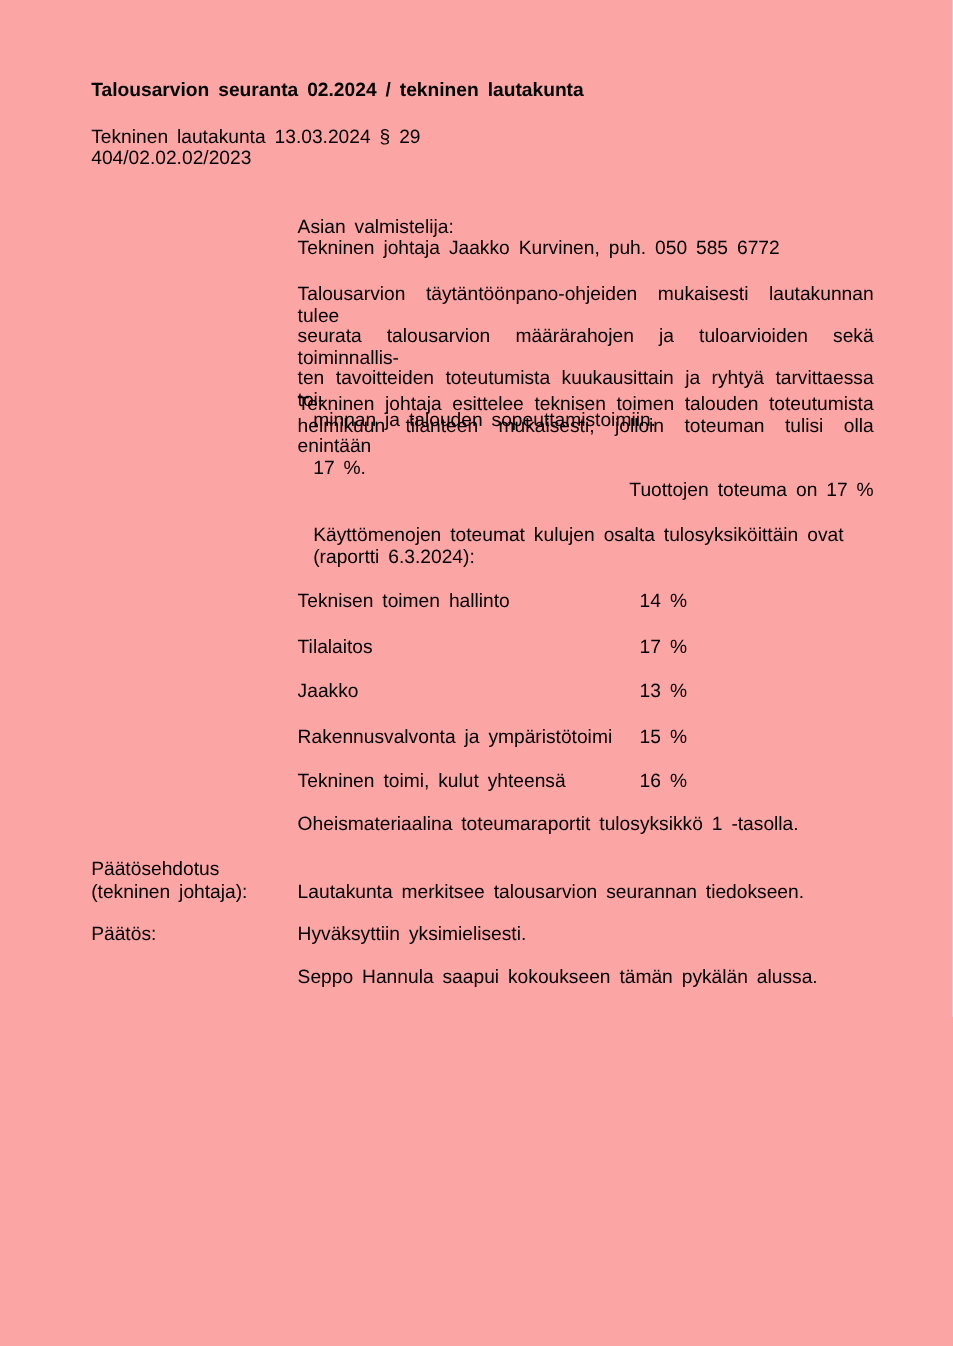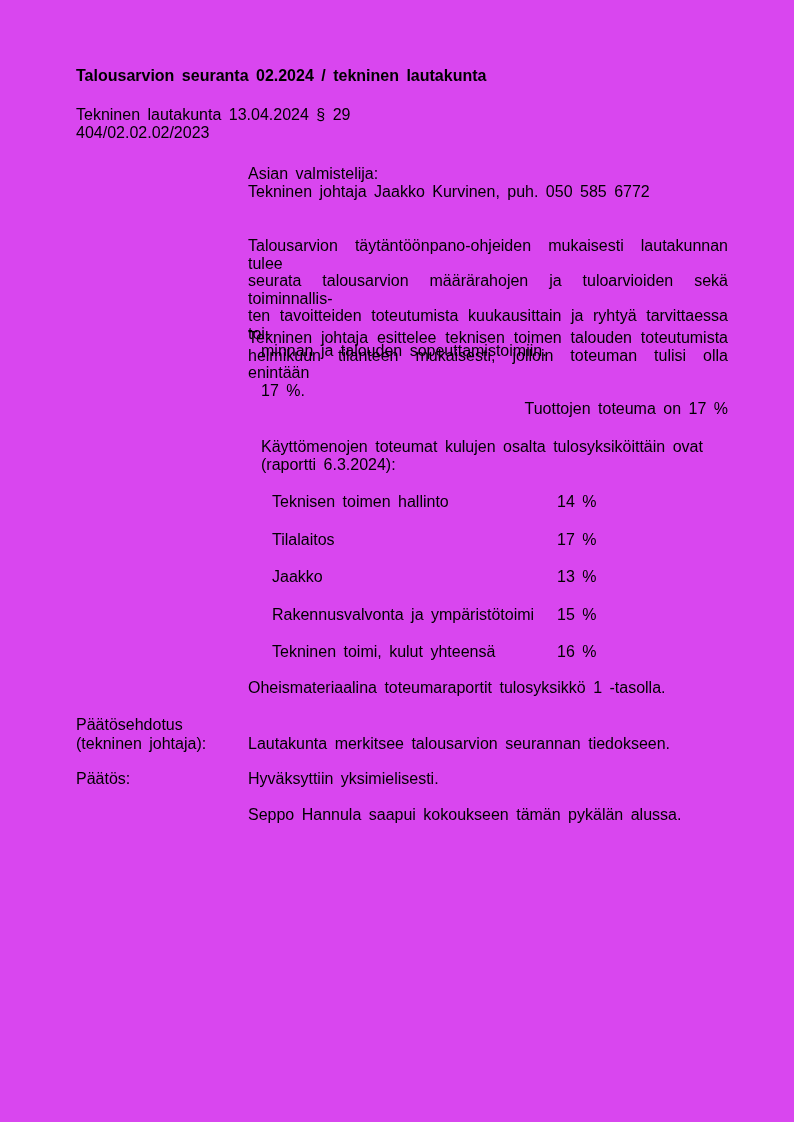--- a/index.html
+++ b/index.html
@@ -4,21 +4,21 @@
 <style>
   html, body {
     margin: 0;
     padding: 0;
     background: #ffffff;
   }
   .page {
     position: relative;
     width: 794px;
     height: 1122px;
-    background: #d946ef;
+    background: #fca5a5;
     color: #000000;
     font-family: "Liberation Sans", sans-serif;
     font-size: 16px;
     line-height: 17.5px;
     word-spacing: 3px;
     overflow: hidden;
   }
   .abs { position: absolute; }
   .doc-title {
     left: 76px;
@@ -26,31 +26,30 @@
     font-weight: bold;
     white-space: nowrap;
   }
   .header-block {
     left: 76px;
     top: 106px;
     line-height: 18px;
     white-space: nowrap;
   }
   .bodycol { left: 248px; width: 480px; }
-  .preparer { top: 165px; white-space: nowrap; }
+  .preparer { top: 181px; white-space: nowrap; }
   .para-budget { top: 237px; }
   .para-presentation { top: 329px; }
   .income-line { top: 400px; white-space: nowrap; text-align: right; }
   .expenses-intro { top: 438px; }
   .result-table { top: 493px; }
   .result-row {
     display: flex;
     height: 17.5px;
     margin-bottom: 20px;
-    margin-left: 24px;
   }
   .result-row .rlabel { width: 285px; }
   .result-row .rvalue { white-space: nowrap; }
   .attachments { top: 679px; white-space: nowrap; }
   .proposal-label {
     left: 76px;
     top: 716px;
     line-height: 18.5px;
     white-space: nowrap;
   }
@@ -66,21 +65,21 @@
   .ll { text-align: left; margin-left: 13px; }
 </style>
 </head>
 <body>
 
 <div class="page">
 
   <div class="abs doc-title">Talousarvion seuranta 02.2024 / tekninen lautakunta</div>
 
   <div class="abs header-block">
-    <div>Tekninen lautakunta 13.04.2024 § 29</div>
+    <div>Tekninen lautakunta 13.03.2024 § 29</div>
     <div>404/02.02.02/2023</div>
   </div>
 
   <div class="abs bodycol preparer">
     <div>Asian valmistelija:</div>
     <div>Tekninen johtaja Jaakko Kurvinen, puh. 050 585 6772</div>
   </div>
 
   <div class="abs bodycol para-budget">
     <div class="jl">Talousarvion täytäntöönpano-ohjeiden mukaisesti lautakunnan tulee</div>

